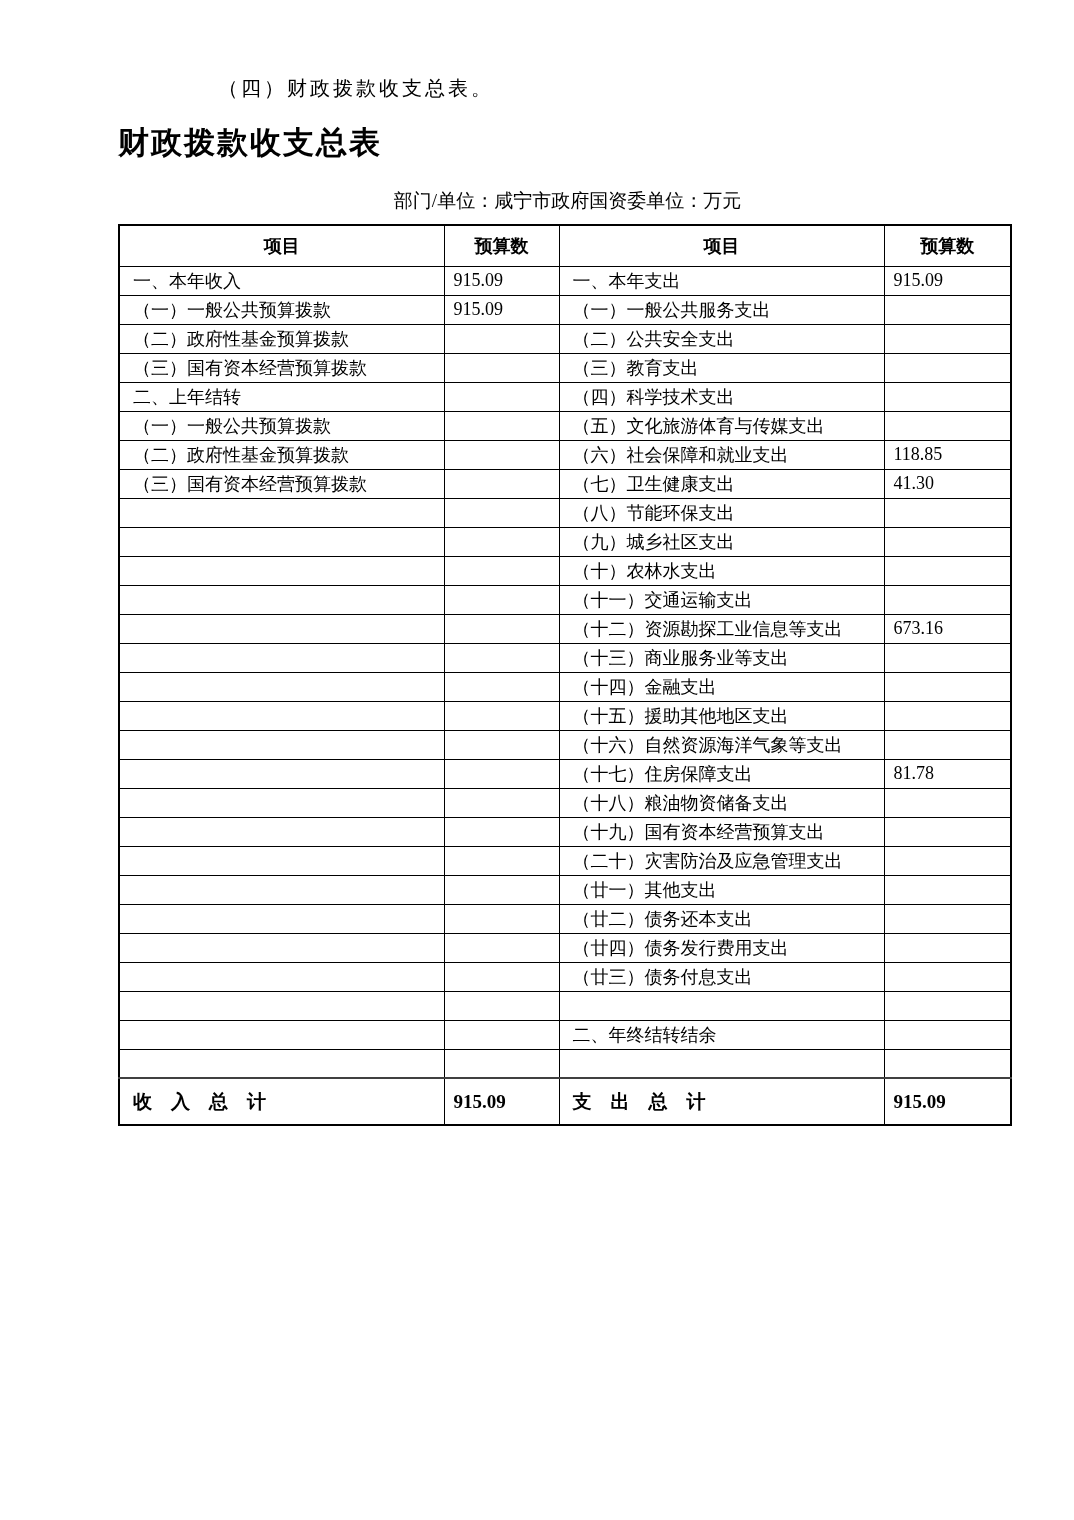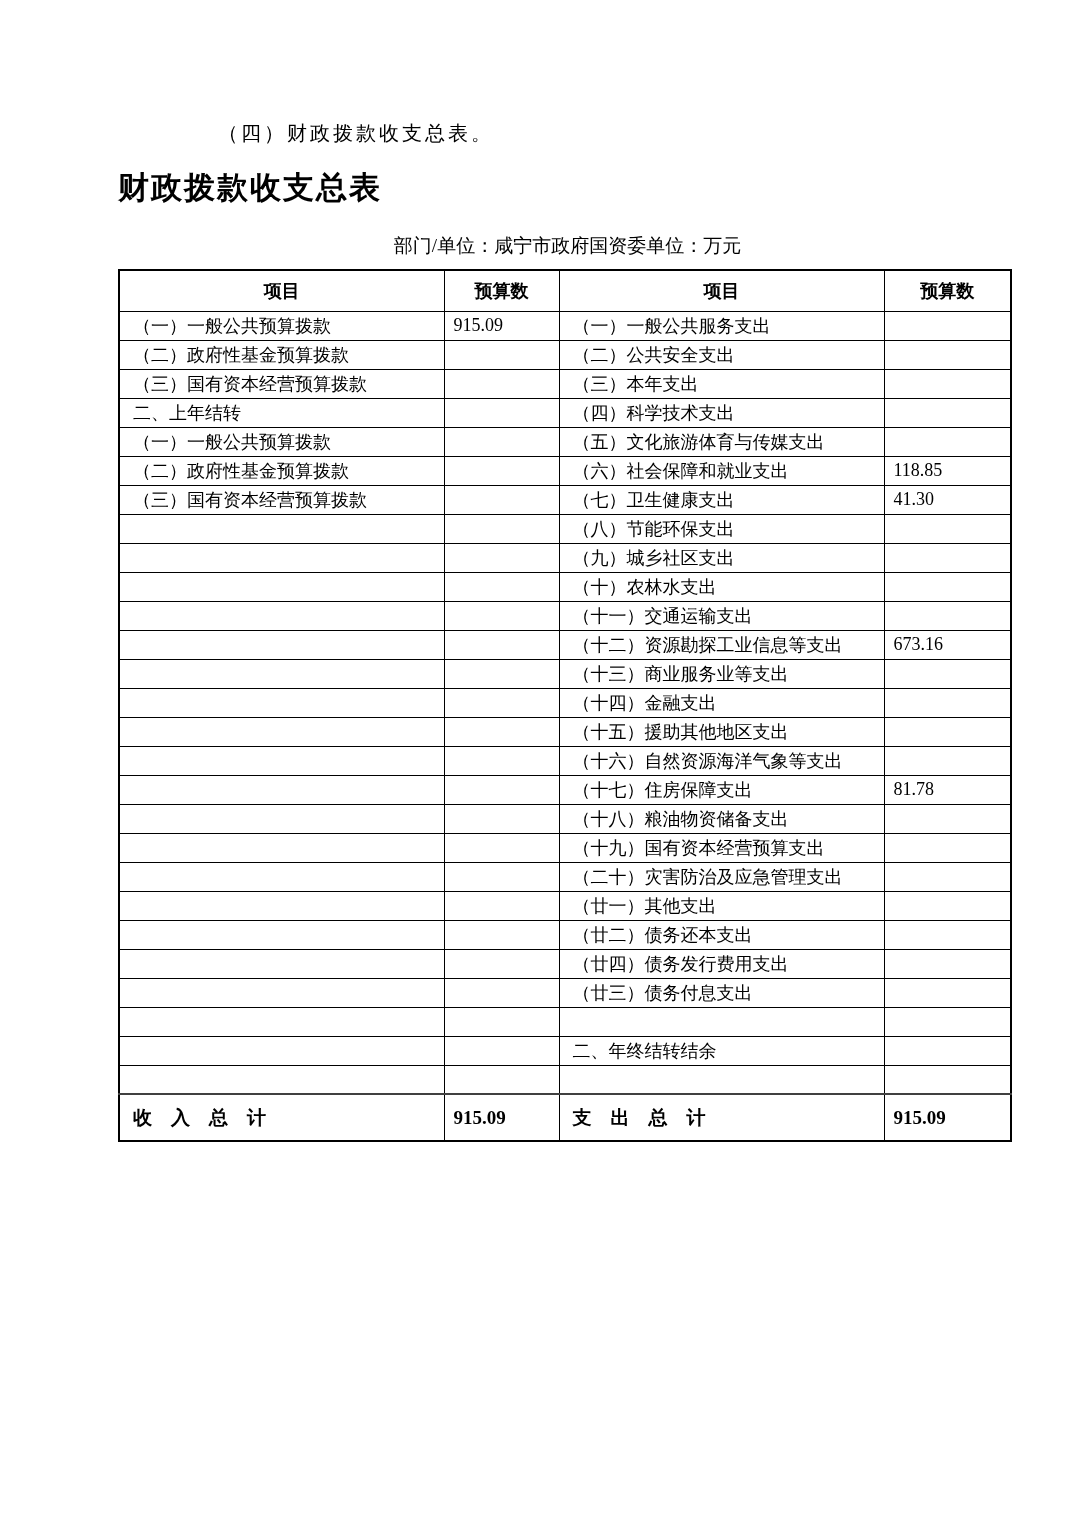--- a/index.html
+++ b/index.html
@@ -9,21 +9,21 @@
     position:relative;
     color:#000;
     font-family:"Liberation Serif","DejaVu Serif",serif;
   }
   .page {
     position:absolute;
     left:118px; top:0;
     width:892px;
   }
   .intro {
-    margin-top:120px;
+    margin-top:75px;
     padding-left:100px;
     font-size:20px;
     letter-spacing:3px;
   }
   .attach {
     margin-top:42px;
     padding-left:9px;
     font-size:19px;
   }
   .title {
@@ -104,35 +104,41 @@
     <thead>
       <tr class="col-hdr">
         <th>项目</th>
         <th>预算数</th>
         <th>项目</th>
         <th>预算数</th>
       </tr>
     </thead>
     <tbody>
         <tr>
+          <td class="item-cell">一、本年收入</td>
+          <td class="value-cell">915.09</td>
+          <td class="item-cell">一、本年支出</td>
+          <td class="value-cell">915.09</td>
+        </tr>
+        <tr>
           <td class="item-cell">（一）一般公共预算拨款</td>
           <td class="value-cell">915.09</td>
           <td class="item-cell">（一）一般公共服务支出</td>
           <td class="value-cell"></td>
         </tr>
         <tr>
           <td class="item-cell">（二）政府性基金预算拨款</td>
           <td class="value-cell"></td>
           <td class="item-cell">（二）公共安全支出</td>
           <td class="value-cell"></td>
         </tr>
         <tr>
           <td class="item-cell">（三）国有资本经营预算拨款</td>
           <td class="value-cell"></td>
-          <td class="item-cell">（三）本年支出</td>
+          <td class="item-cell">（三）教育支出</td>
           <td class="value-cell"></td>
         </tr>
         <tr>
           <td class="item-cell">二、上年结转</td>
           <td class="value-cell"></td>
           <td class="item-cell">（四）科学技术支出</td>
           <td class="value-cell"></td>
         </tr>
         <tr>
           <td class="item-cell">（一）一般公共预算拨款</td>

